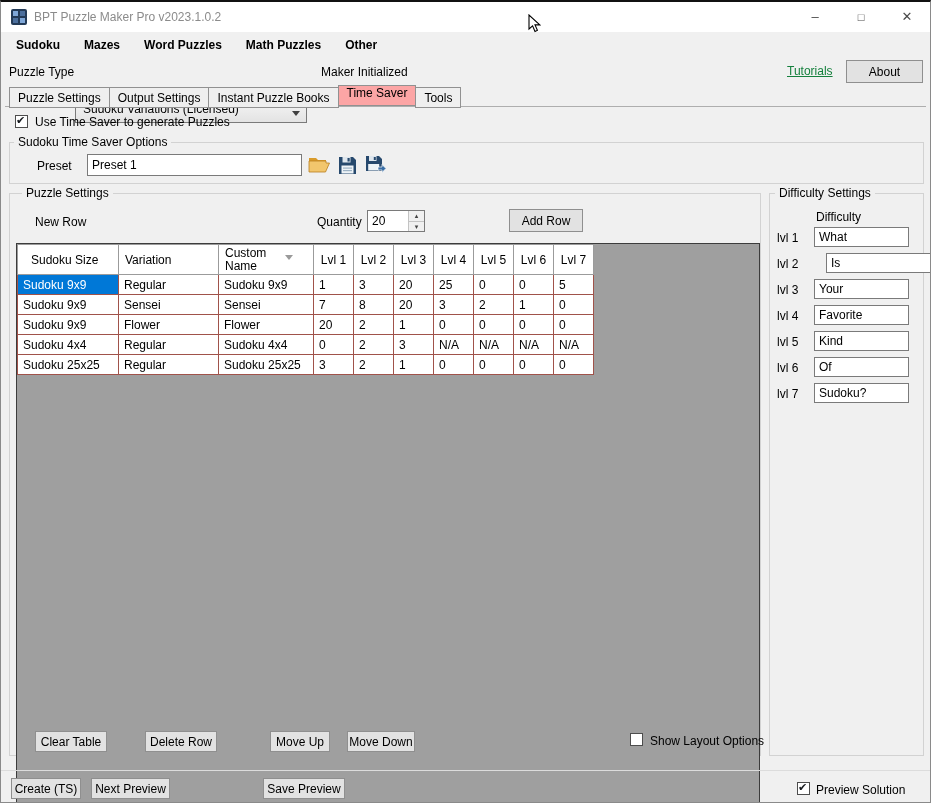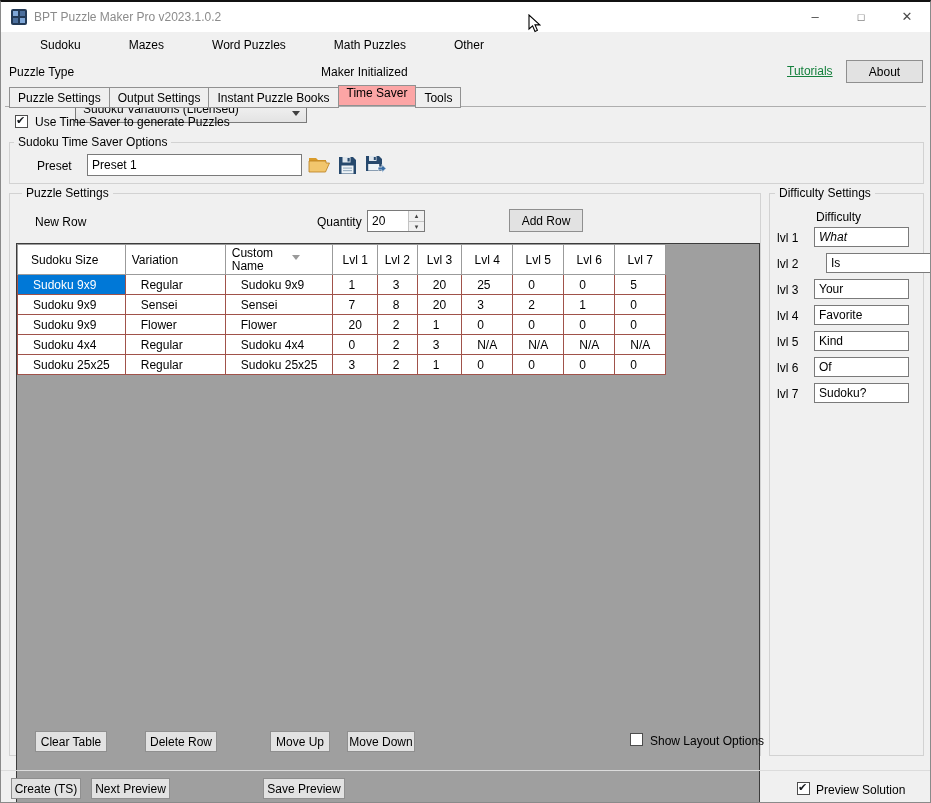--- a/index.html
+++ b/index.html
@@ -15,21 +15,21 @@
   .titlebar { position:absolute; left:0; top:0; right:0; height:30px; background:#ffffff; }
   .app-icon { position:absolute; left:10px; top:7px; }
   .title-text { position:absolute; left:33px; top:8px; color:#8b8b8b; font-size:12px; white-space:nowrap; }
   .win-btn { position:absolute; top:0; width:46px; height:30px; text-align:center; line-height:30px; color:#4a4a4a; font-size:13px; }
   .win-btn.min { right:92px; }
   .win-btn.max { right:46px; font-size:11px; }
   .win-btn.close { right:0; }
 
   
   .menubar { position:absolute; left:0; top:30px; right:0; height:26px; background:#f0f0f0; display:flex; align-items:center; padding-left:15px; }
-  .menu-item { padding:0 12px; font-weight:400; white-space:nowrap;margin-left:24px; }
+  .menu-item { padding:0 12px; font-weight:700; white-space:nowrap; }
   .menu-item:first-child { padding-left:0; }
 
   
   .lbl { position:absolute; font-size:12px; white-space:nowrap; }
   .btn { position:absolute; border:1px solid #8f8f8f; background:#e2e2e2; display:flex; align-items:center; justify-content:center; font-size:12px; white-space:nowrap; cursor:default; }
   .link { position:absolute; color:#15803d; text-decoration:underline; font-size:12px; cursor:pointer; white-space:nowrap; }
   .textbox { position:absolute; border:1px solid #7a7a7a; background:#fff; font:12px "Liberation Sans", sans-serif; padding:2px 4px; }
   .combo { position:absolute; border:1px solid #7a7a7a; background:linear-gradient(#f4f4f4,#e3e3e3); display:flex; align-items:flex-start; padding:0 7px; overflow:hidden;margin-top:40px; }
   .combo-text { font-size:12px; white-space:nowrap; overflow:hidden; }
   .combo-arrow { position:absolute; right:6px; top:9px; width:0; height:0; border:4px solid transparent; border-top:5px solid #404040; }
@@ -46,21 +46,21 @@
   
   .group { position:absolute; border:1px solid #d2d2d2; }
   .group-title { position:absolute; top:-8px; background:#f0f0f0; padding:0 4px; font-size:12px; white-space:nowrap; }
   .group .lbl, .group .btn, .group .textbox, .group .combo, .group .checkbox, .group .icon-btn { position:absolute; }
 
   
   .grid-wrap { position:absolute; left:6px; top:49px; width:744px; height:671px; background:#9f9f9f; border:1px solid #3c3c3c; overflow:hidden; }
   table.grid { border-collapse:collapse; table-layout:fixed; }
   table.grid th { border:1px solid #9b9b9b; background:#fff; font-weight:400; font-size:12px; height:30px; padding:1px 6px; text-align:left; overflow:hidden; }
   table.grid th.c { text-align:center; padding:1px 2px; }
-  table.grid td { border:1px solid #a0524a; background:#fff; font-size:12px; height:20px; padding:1px 15px; white-space:nowrap; overflow:hidden;margin-left:36px; }
+  table.grid td { border:1px solid #a0524a; background:#fff; font-size:12px; height:20px; padding:1px 5px; white-space:nowrap; overflow:hidden;margin-left:36px; }
   table.grid td.sel { background:#0078d7; color:#fff; }
   .cn-txt { display:inline-block; width:52px; white-space:normal; line-height:13px; vertical-align:middle; }
   .sort { display:inline-block; width:0; height:0; border:4px solid transparent; border-top:5px solid #9a9a9a; margin-left:8px; vertical-align:middle; }
 
   
   .spinbox { position:absolute; border:1px solid #7a7a7a; background:#fff; display:flex; }
   .spin-input { flex:1; min-width:0; border:none; outline:none; font:12px "Liberation Sans", sans-serif; padding:2px 4px; }
   .spin-btns { width:16px; display:flex; flex-direction:column; border-left:1px solid #c3c3c3; }
   .spin-btns div { flex:1; font-size:7px; line-height:9px; text-align:center; background:#f0f0f0; color:#444; }
   .spin-btns .spin-up { border-bottom:1px solid #c3c3c3; }
@@ -268,21 +268,21 @@
     <div class="btn" style="left:337px;top:537px;width:68px;height:21px">Move Down</div>
     <span class="checkbox" style="left:620px;top:539px"></span>
     <span class="lbl" style="left:640px;top:540px">Show Layout Options</span>
   </div>
 
   <div class="group" style="left:768px;top:191px;width:155px;height:563px">
     <span class="group-title" style="left:5px">Difficulty Settings</span>
     <span class="lbl" style="left:46px;top:16px">Difficulty</span>
 
     <span class="lbl" style="left:7px;top:37px">lvl 1</span>
-    <input class="textbox" style="left: 44px; top: 33px; width: 95px; height: 20px; font-style: italic;" value="What">
+    <input class="textbox" style="left: 44px; top: 33px; width: 95px; height: 20px;" value="What">
 
     <span class="lbl" style="left:7px;top:63px">lvl 2</span>
     <input class="textbox" style="left: 56px; top: 59px; width: 108px; height: 20px;" value="Is">
 
     <span class="lbl" style="left:7px;top:89px">lvl 3</span>
     <input class="textbox" style="left: 44px; top: 85px; width: 95px; height: 20px;" value="Your">
 
     <span class="lbl" style="left:7px;top:115px">lvl 4</span>
     <input class="textbox" style="left: 44px; top: 111px; width: 95px; height: 20px;" value="Favorite">
 

